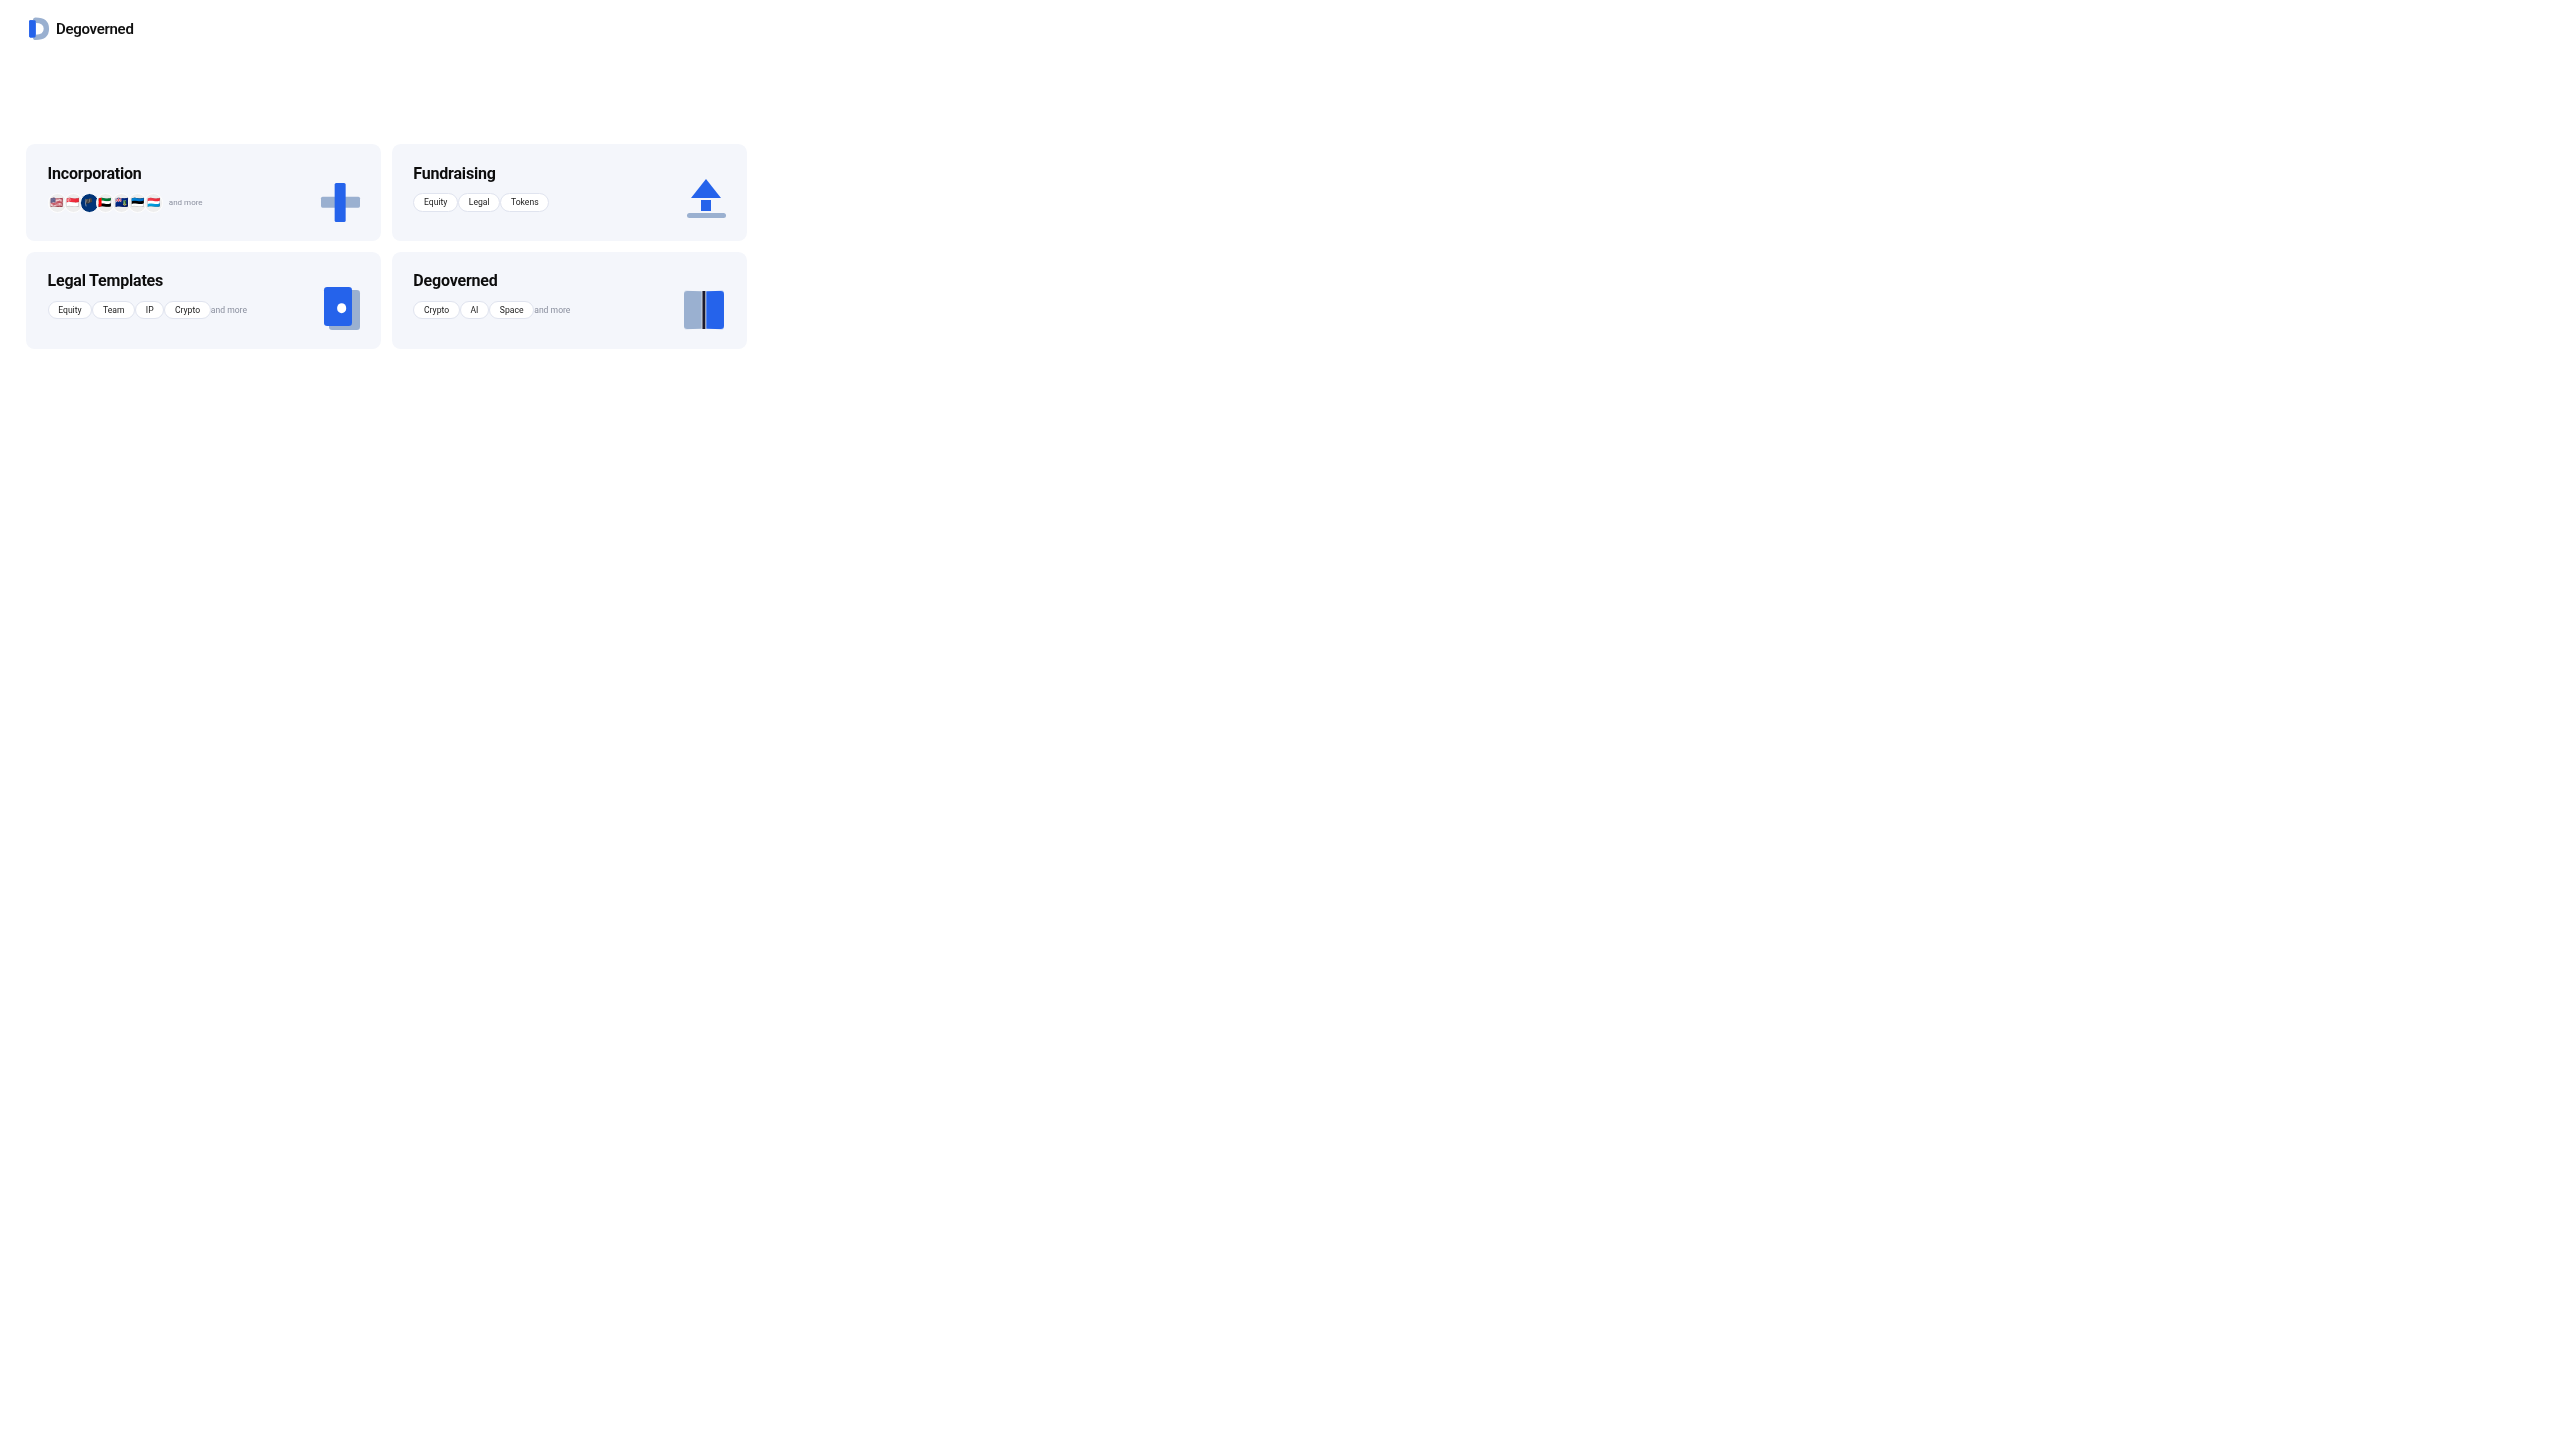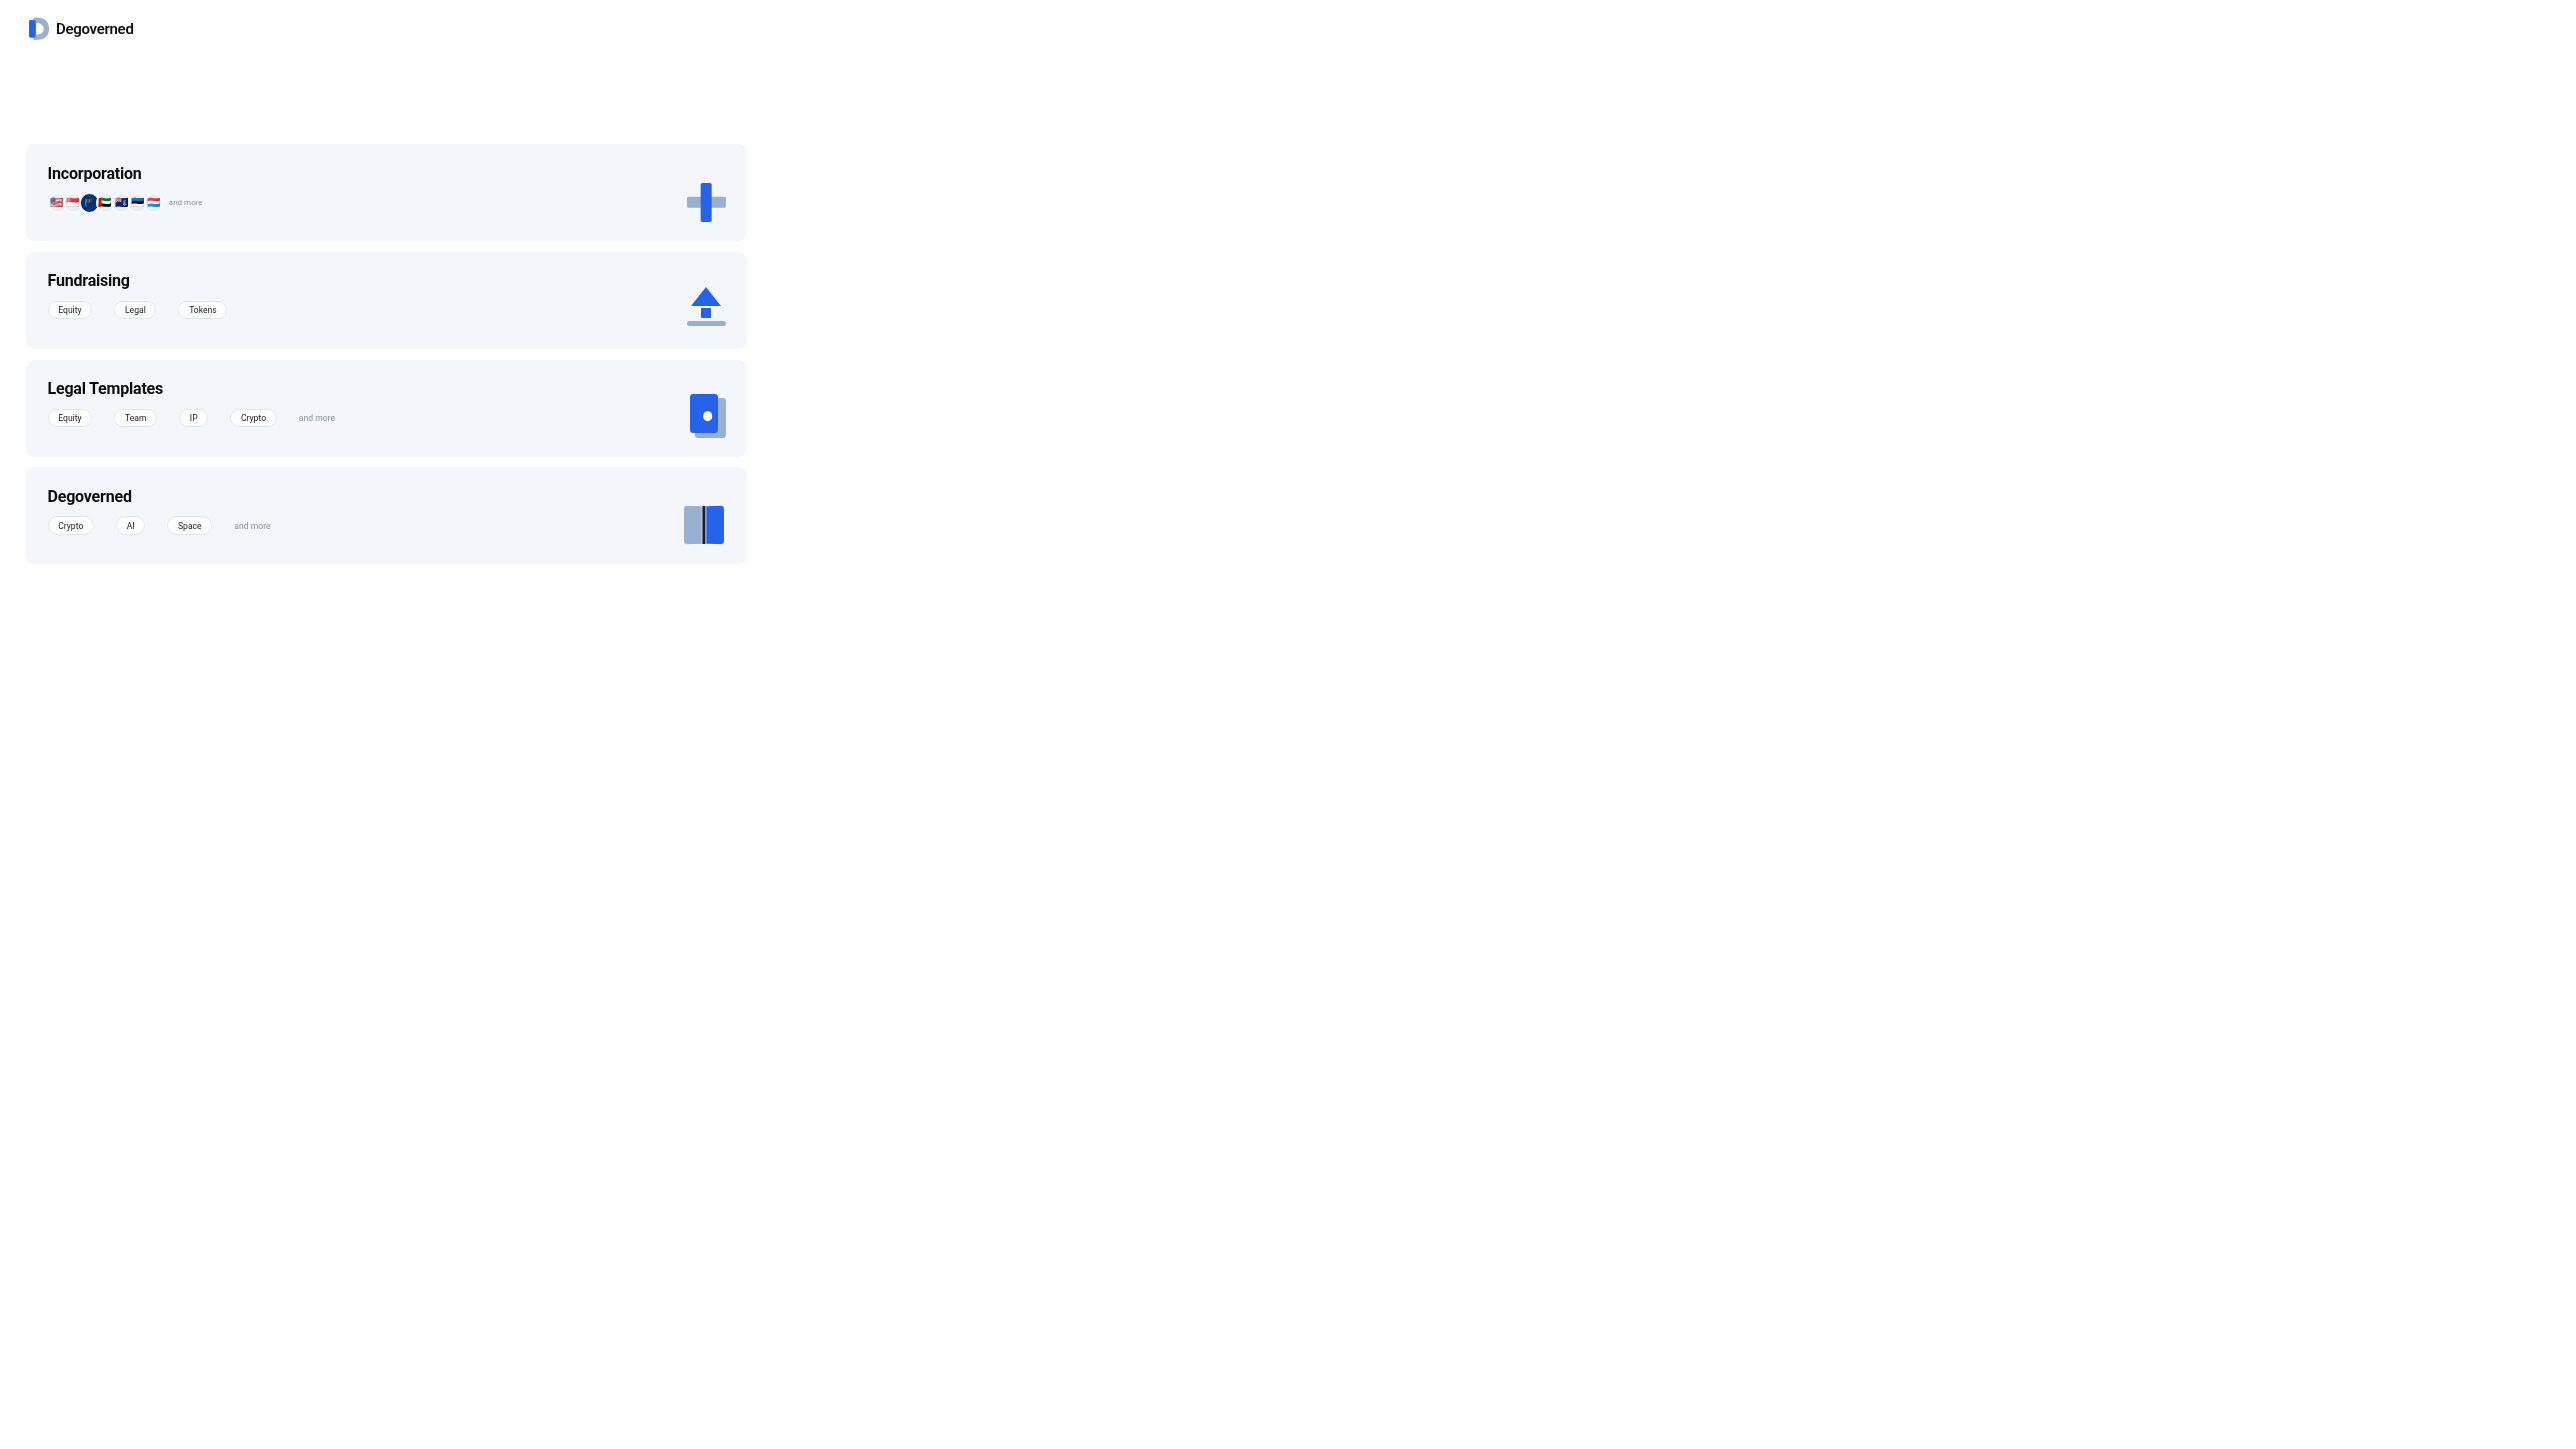--- a/index.html
+++ b/index.html
@@ -52,21 +52,21 @@
       color: #0d0d0d;
       line-height: 1.12;
       letter-spacing: -0.8px;
       font-family: Georgia, 'Times New Roman', serif;
       max-width: 419px;
     }
 
     
     .cards-grid {
       display: grid;
-      grid-template-columns: 1fr;
+      grid-template-columns: 1fr 1fr;
       gap: 10.7px;
     }
 
     .card {
       background: #f4f6fb;
       border-radius: 8.6px;
       padding: 19.3px 21.5px;
       position: relative;
       min-height: 97px;
       display: flex;
@@ -83,21 +83,21 @@
     .card-title {
       font-size: 16px;
       font-weight: 700;
       color: #0d0d0d;
       letter-spacing: -0.2px;
     }
 
     .card-tags {
       display: flex;
       flex-wrap: wrap;
-      gap: 22px;
+      gap: 0;
       align-items: center;
       margin-top: 10.7px;
     }
 
     .tag {
       background: #ffffff;
       border: 0.5px solid #e0e4ef;
       border-radius: 536px;
       padding: 3.2px 9.7px;
       font-size: 8.6px;

